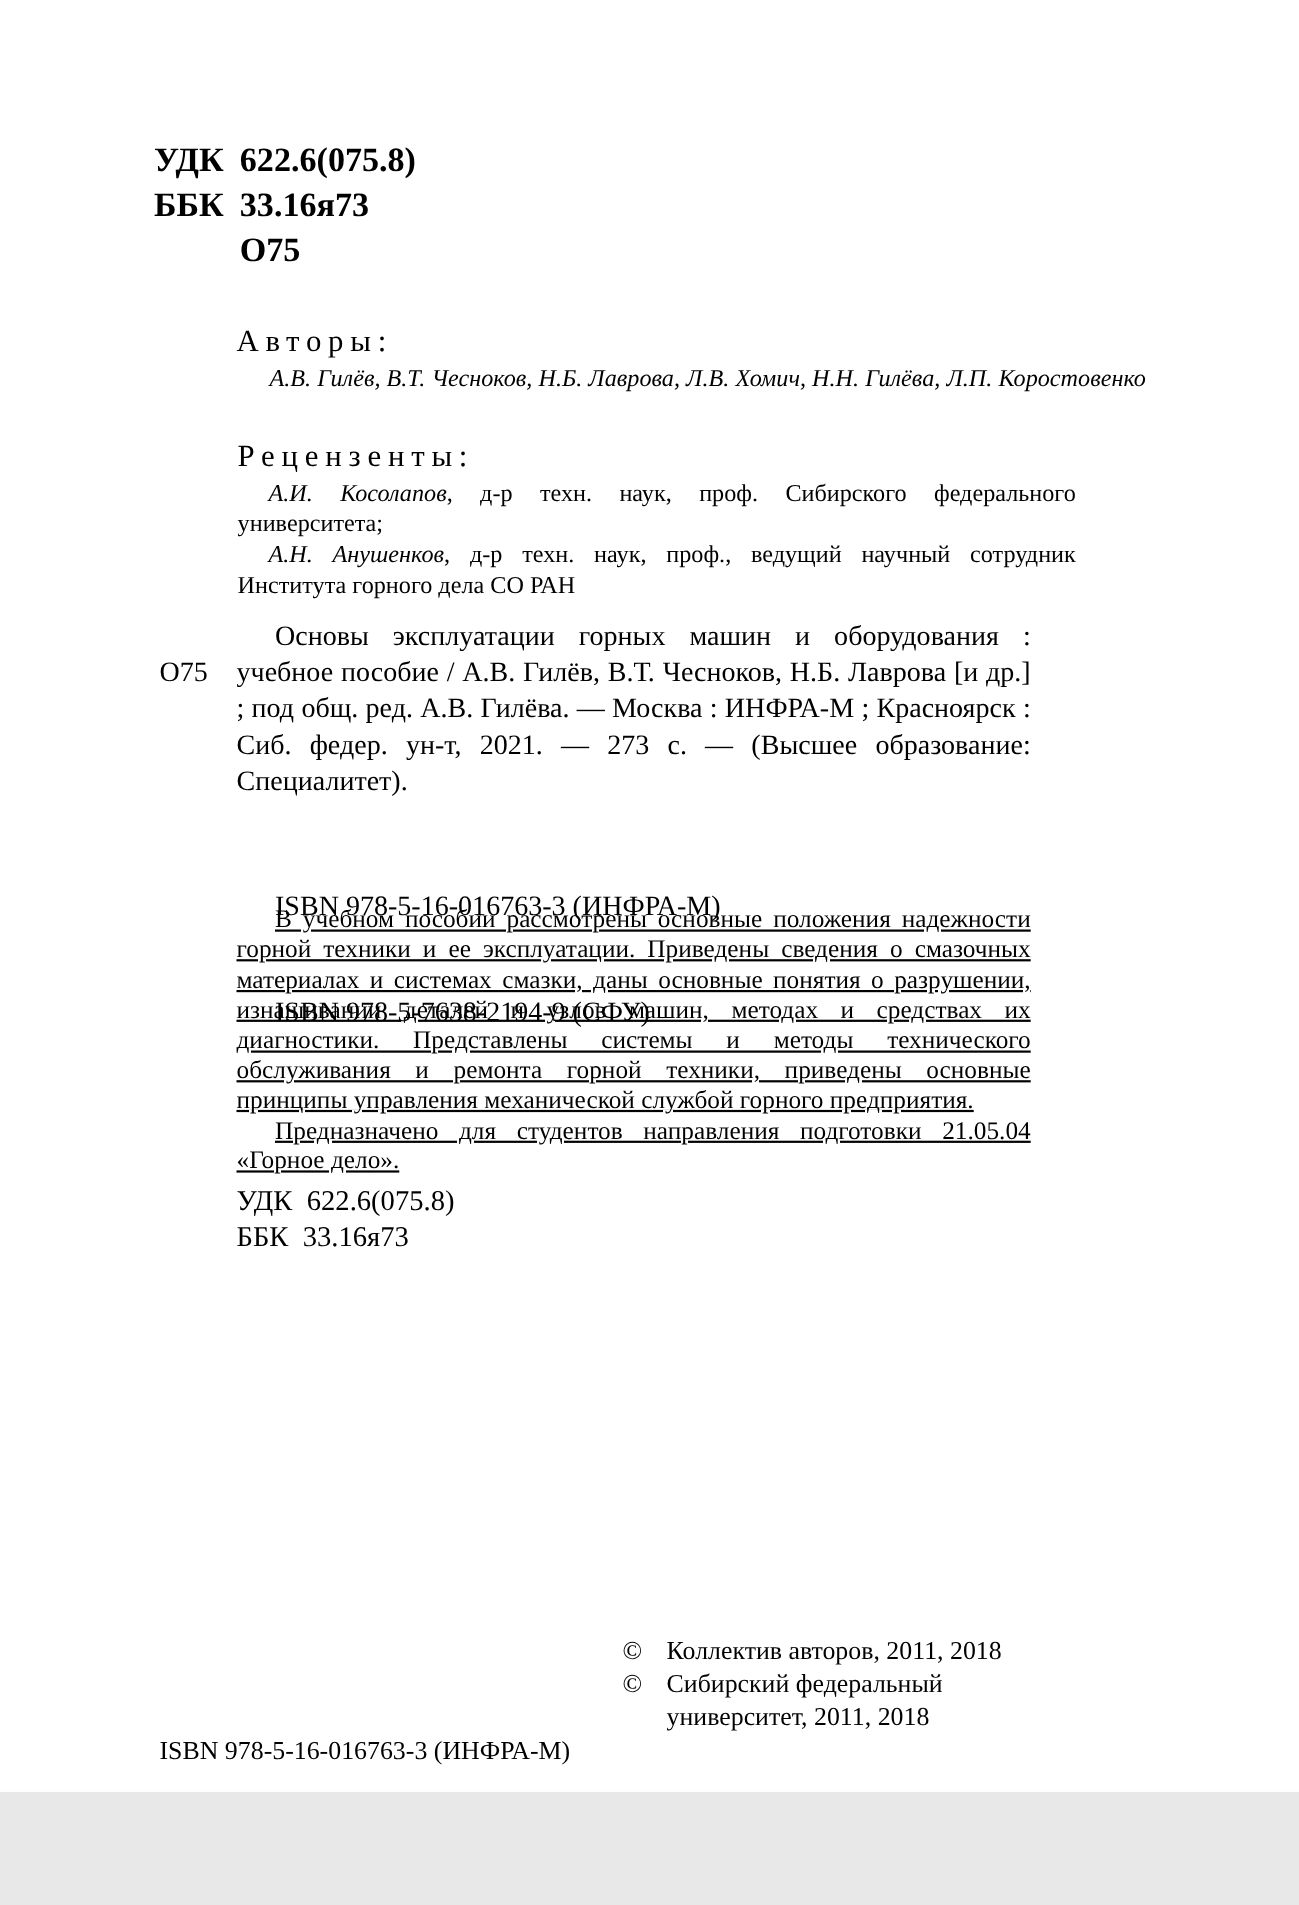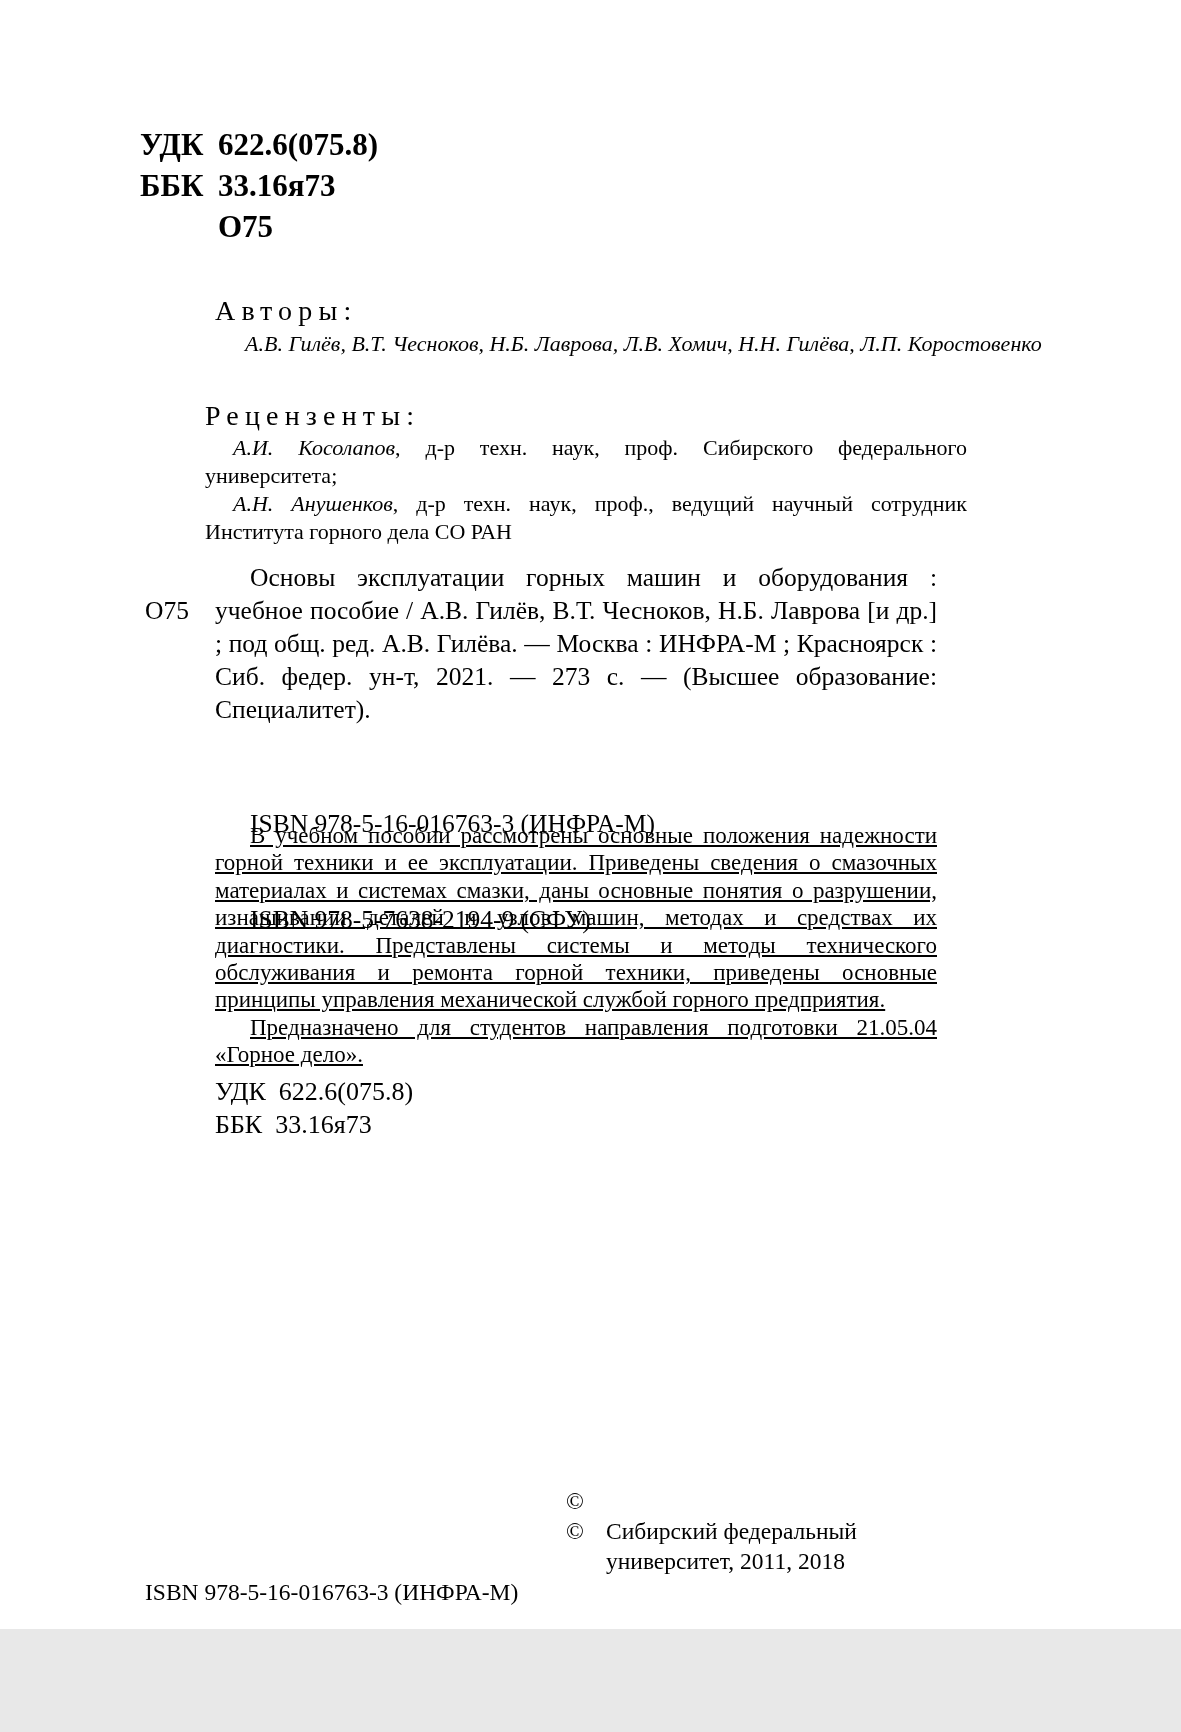--- a/index.html
+++ b/index.html
@@ -22,21 +22,21 @@
 
   
   .authors { position:absolute; left:215px; top:295px; }
   .spaced-heading { font-size:28px; letter-spacing:0.22em; }
   .authors .names {
     margin-top:4px; padding-left:30px;
     font-style:italic; font-size:22px; white-space:nowrap;
   }
 
   
-  .reviewers { position:absolute; left:205px; top:402px; width:762px; font-size:22px; line-height:28px; }
+  .reviewers { position:absolute; left:216px; top:402px; width:762px; font-size:22px; line-height:28px; }
   .reviewers .entry { text-align:justify; text-indent:28px; }
   .reviewers .entry:first-of-type { margin-top:4px; }
   .reviewers .rev-name { font-style:italic; }
 
   
   .catalog { position:absolute; left:215px; top:561px; width:722px; font-size:25.5px; line-height:33px; }
   .catalog .entry-text { text-align:justify; text-indent:35px; }
   .catalog .margin-code { position:absolute; left:-70px; top:33px; font-size:25.5px; }
   .catalog .entry-title { font-weight:normal; }
 
@@ -110,20 +110,23 @@
   </div>
 
   <div class="footer-isbn">
     <div>ISBN 978-5-16-016763-3 (ИНФРА-М)</div>
     <div>ISBN 978-5-7638-2194-9 (СФУ)</div>
   </div>
 
   <div class="footer-copyright">
     <div class="copyright-entry">
       <span class="sym">©</span>
+      <span class="txt">
+        <div>Коллектив авторов, 2011, 2018</div>
+      </span>
     </div>
     <div class="copyright-entry">
       <span class="sym">©</span>
       <span class="txt">
         <div>Сибирский федеральный</div>
         <div>университет, 2011, 2018</div>
       </span>
     </div>
   </div>
 

